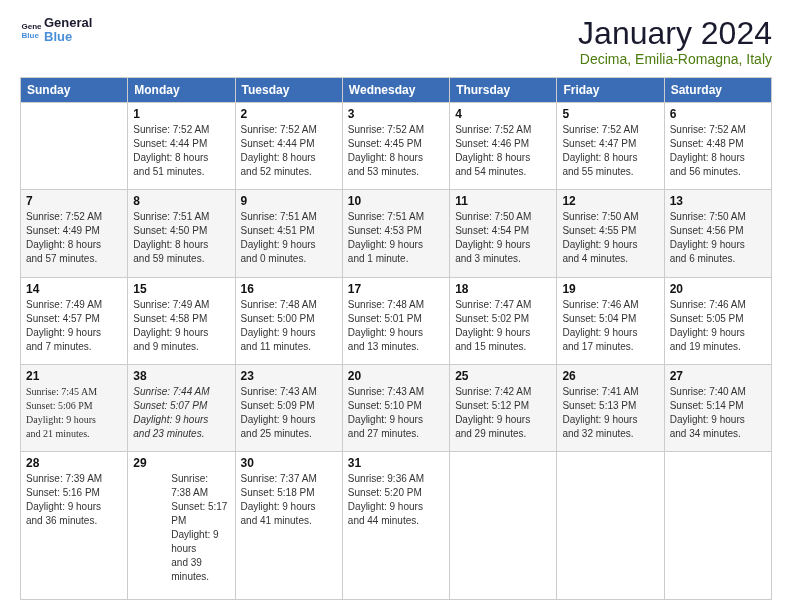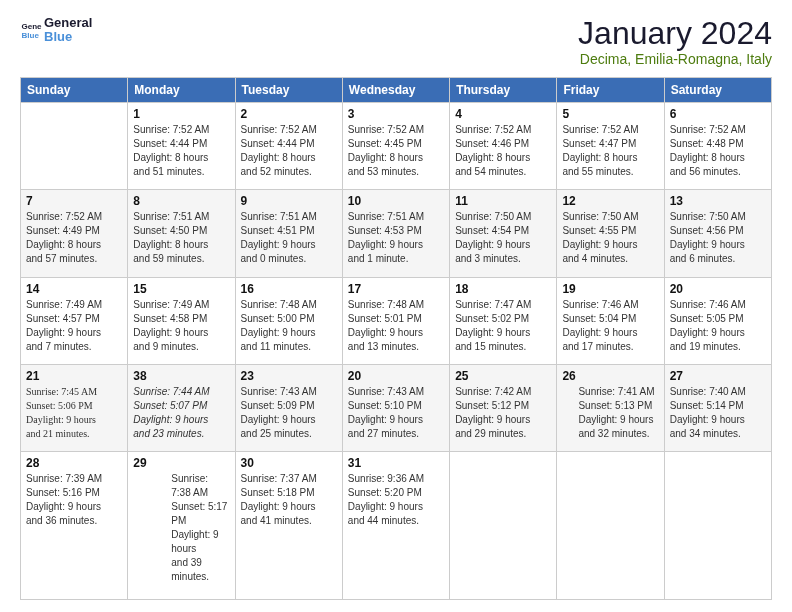--- a/index.html
+++ b/index.html
@@ -301,21 +301,21 @@
           </td>
           <td>
             <span class="day-number">25</span>
             <div class="day-info" style="white-space: pre-line;">Sunrise: 7:42 AM
 Sunset: 5:12 PM
 Daylight: 9 hours
 and 29 minutes.</div>
           </td>
           <td>
             <span class="day-number">26</span>
-            <div class="day-info" style="white-space: pre-line; margin-left: 16px;">Sunrise: 7:41 AM
+            <div class="day-info" style="white-space: pre-line;">Sunrise: 7:41 AM
 Sunset: 5:13 PM
 Daylight: 9 hours
 and 32 minutes.</div>
           </td>
           <td>
             <span class="day-number">27</span>
             <div class="day-info" style="white-space: pre-line;">Sunrise: 7:40 AM
 Sunset: 5:14 PM
 Daylight: 9 hours
 and 34 minutes.</div>

